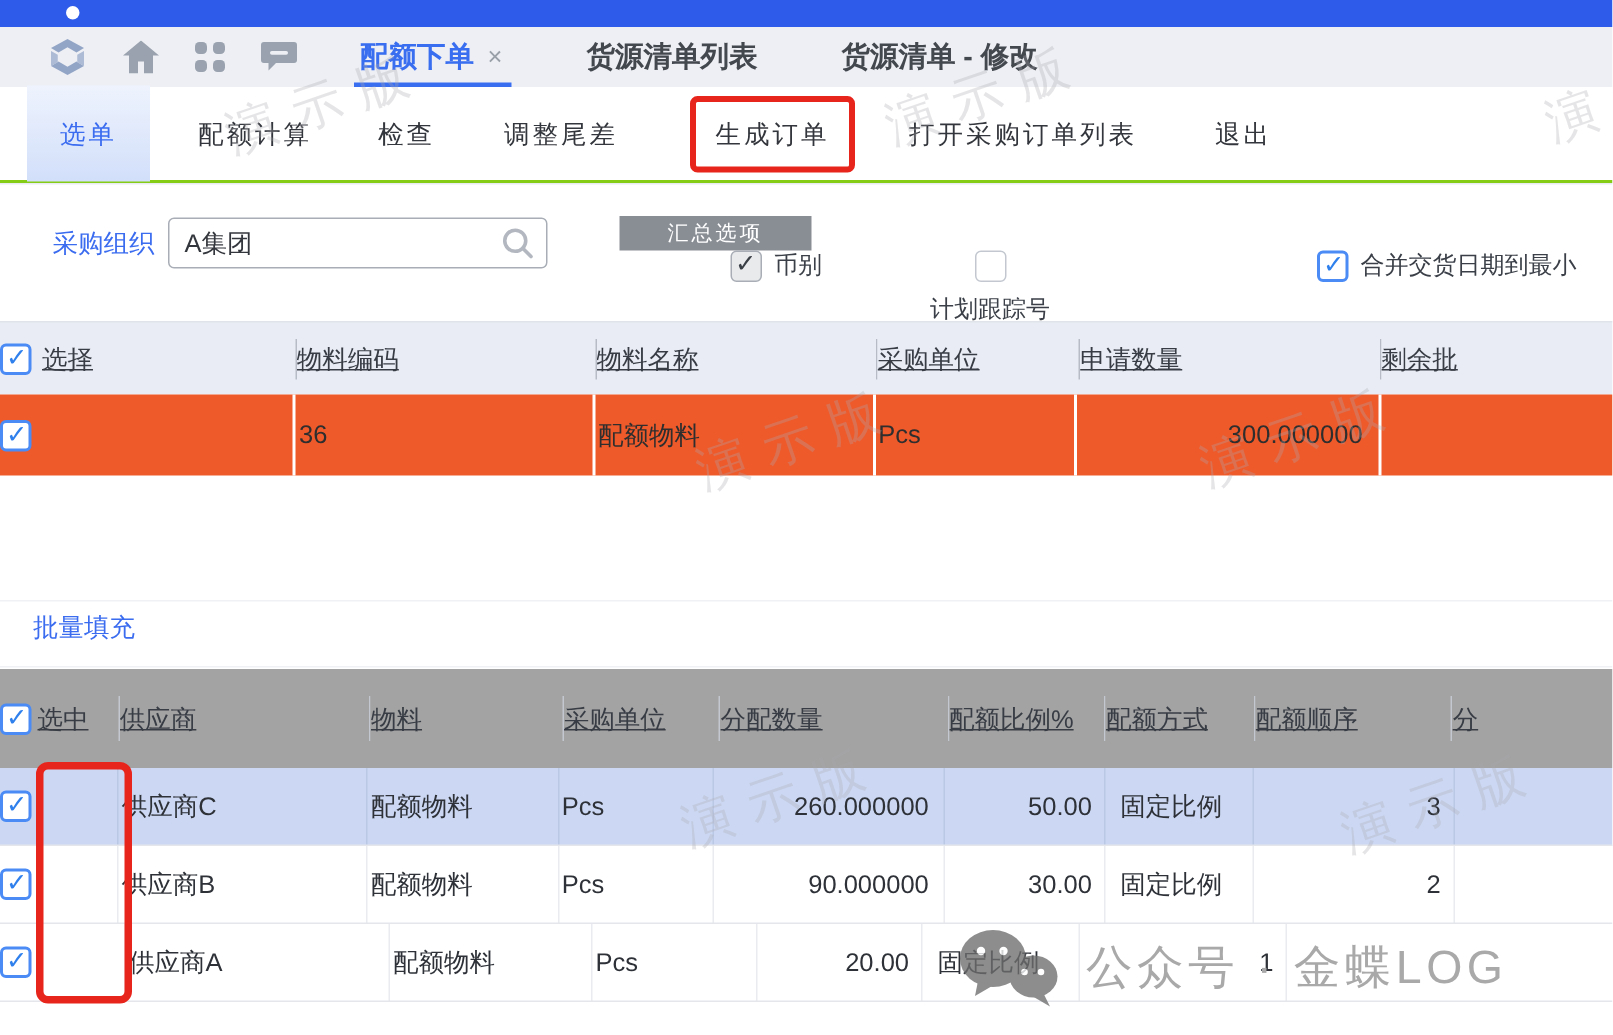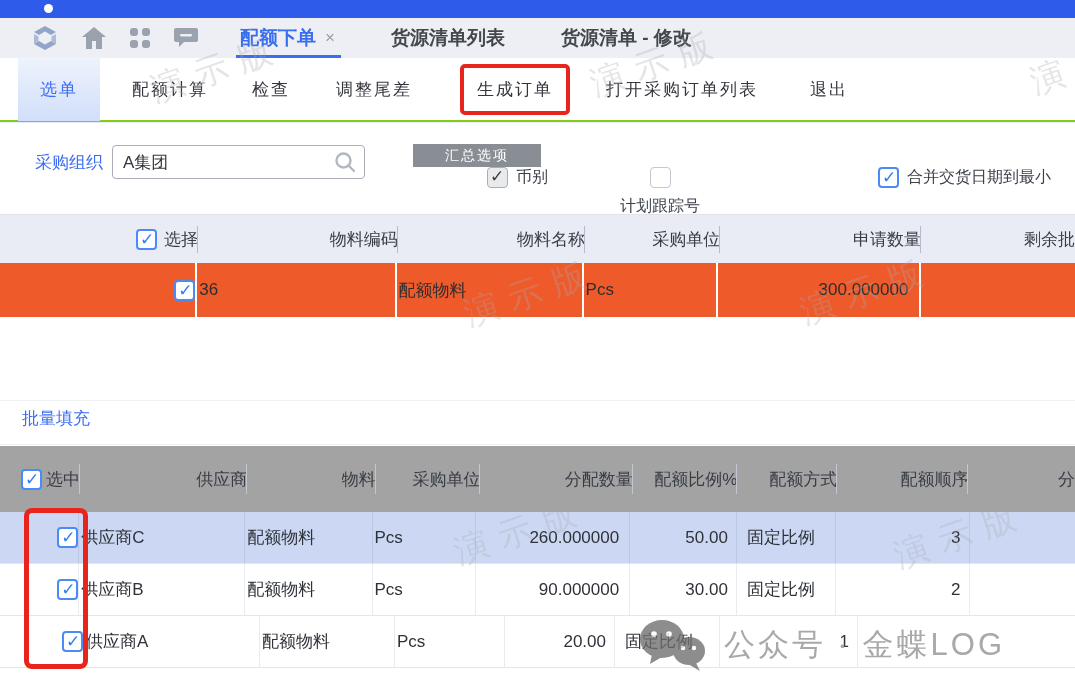--- a/index.html
+++ b/index.html
@@ -43,21 +43,21 @@
   
   .cb { width:21px; height:21px; border:2px solid #4a8bf5; border-radius:4px; background:#fff; position:relative; flex:none; }
   .cb::after { content:"✓"; position:absolute; left:2px; top:-2px; font-size:17px; font-weight:bold; color:#2f80ed; }
   .cb.gray { border:1px solid #a9aeb6; background:#e9eaec; }
   .cb.gray::after { color:#3a3f46; }
   .cb.empty { border:1px solid #c3c8d0; background:#fff; }
   .cb.empty::after { content:""; }
   
   .row { display:flex; }
   .cell { display:flex; align-items:center; position:relative; font-size:17px; overflow:hidden; white-space:nowrap; }
-  .cell.center { justify-content:flex-end; }
+  .cell.center { justify-content:flex-start;text-decoration:underline; }
   .cell.left { justify-content:flex-start; padding-left:2px; }
   .cell.right { justify-content:flex-end;padding-left:44px; }
   .hairline { position:absolute; left:0; width:1075px; height:1px; background:#f0f1f4; }
   
   .table1 { position:absolute; left:0; top:214px; width:1075px; }
   .t1h { height:49px; background:#e9ecf4; border-top:1px solid #e0e3ea; color:#383d45; }
   .t1h .cell:not(:last-child)::after { content:""; position:absolute; right:0; top:11px; height:27px; width:1px; background:#b6bbc6; }
   .t1r { height:54px; background:#ef5a2b; color:#2e2e2e; }
   .t1r .cell:not(:last-child) { border-right:2px solid #fff; }
   .t1 .c1{width:208px} .t1 .c2{width:210px} .t1 .c3{width:197px} .t1 .c4{width:142px} .t1 .c5{width:211px} .t1 .c6{width:162px}

